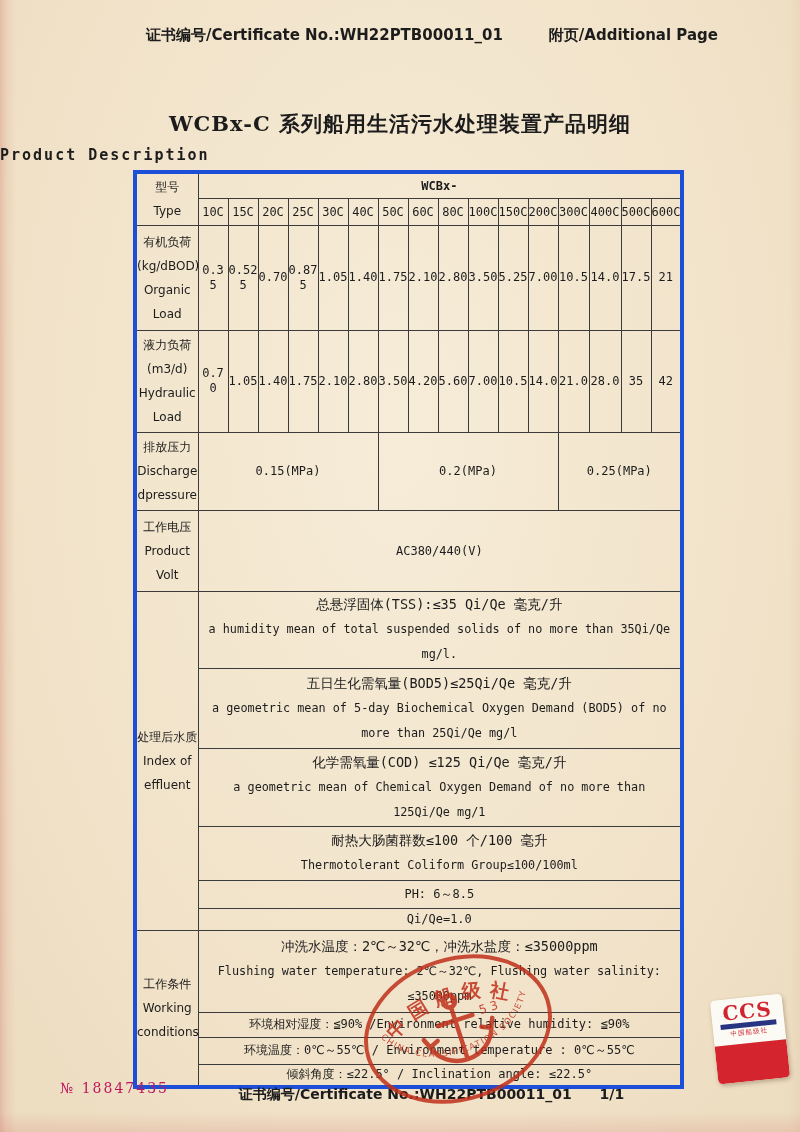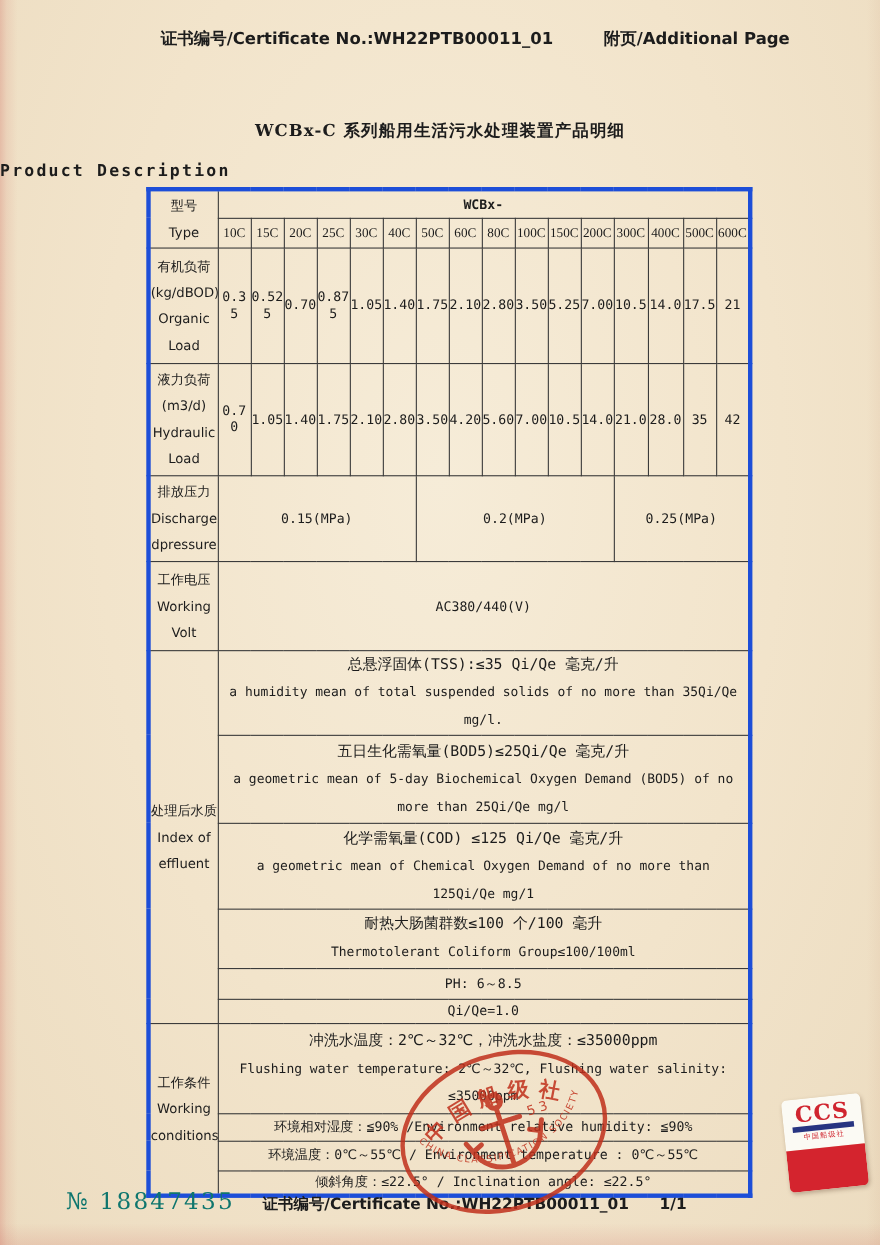--- a/index.html
+++ b/index.html
@@ -15,21 +15,21 @@
   }
   .hdr{
     position:absolute;top:26px;left:0;width:100%;
     display:flex;justify-content:center;gap:46px;
     font-family:"DejaVu Sans",sans-serif;
     font-size:15px;font-weight:bold;transform:translateX(32px);
   }
   .title-cn{
     position:absolute;top:110px;left:0;width:100%;text-align:center;
     font-family:"DejaVu Serif","Liberation Serif",serif;
-    font-size:15px;font-weight:bold;letter-spacing:1px;
+    font-size:21px;font-weight:bold;letter-spacing:1px;
   }
   .title-en{
     position:absolute;top:146px;left:0;width:100%;text-align:left;
     font-size:15px;letter-spacing:2px;font-weight:bold;
   }
   table.product{
     position:absolute;left:133px;top:170px;width:547px;
     border-collapse:collapse;table-layout:fixed;
   }
   table.product td{
@@ -37,35 +37,35 @@
     font-size:12px;overflow:hidden;
   }
   table.product{border:4px solid #1d4ed8;}
   td.lbl{font-family:"DejaVu Sans",sans-serif;font-size:12.5px;line-height:24px;white-space:pre-line;}
   td.series{font-size:15px;font-weight:bold;}
   td.model{font-size:12px;}
   td.num{font-size:12px;line-height:15px;white-space:pre-line;}
   td.wide{font-size:13.5px;}
   .cn-line{font-size:13.5px;line-height:25px;white-space:pre-line;}
   .en-line{font-size:11.8px;line-height:25px;white-space:pre-line;}
-  tr.h1{height:26px;}  tr.h2{height:27px;font-family:Liberation Serif, serif;}
+  tr.h1{height:26px;}  tr.h2{height:27px;}
   tr.organic{height:105px;} tr.hydraulic{height:102px;margin-left:47px;}
   tr.discharge{height:78px;} tr.voltage{height:81px;}
   tr.tss{height:77px;} tr.bod{height:80px;margin-left:20px;} tr.cod{height:78px;}
   tr.coliform{height:54px;margin-left:39px;} tr.ph{height:28px;} tr.qiqe{height:22px;}
   tr.flushing{height:82px;} tr.humidity{height:25px;} tr.temp{height:27px;} tr.incline{height:23px;}
   .footer{
     position:absolute;left:133px;top:1086px;width:547px;text-align:center;
     font-family:"DejaVu Sans",sans-serif;font-size:14px;font-weight:bold;
     transform:translateX(25px);
   }
   .serial{
     position:absolute;left:60px;top:1080px;
     font-family:"DejaVu Serif","Liberation Serif",serif;
-    font-size:21px;letter-spacing:2px;color:#0f766e;
+    font-size:14px;letter-spacing:2px;color:#be185d;
   }
   .stamp{
     position:absolute;left:356px;top:948px;width:204px;height:162px;
     transform:rotate(-18deg);opacity:.85;pointer-events:none;
   }
   .ccs{
     position:absolute;left:714px;top:997px;width:72px;height:84px;
     transform:rotate(-6deg);border-radius:5px;overflow:hidden;
     box-shadow:1px 2px 4px rgba(90,60,40,.35);
     display:flex;flex-direction:column;
@@ -182,21 +182,21 @@
   <tr class="discharge">
     <td class="lbl">排放压力
 Discharge
 dpressure</td>
     <td class="wide" colspan="6">0.15(MPa)</td>
     <td class="wide" colspan="6">0.2(MPa)</td>
     <td class="wide" colspan="4">0.25(MPa)</td>
   </tr>
   <tr class="voltage">
     <td class="lbl">工作电压
-Working
+Product
 Volt</td>
     <td class="wide" colspan="16">AC380/440(V)</td>
   </tr>
   <tr class="tss">
     <td class="lbl" rowspan="6">处理后水质
 Index of
 effluent</td>
     <td colspan="16">
       <div class="cn-line">总悬浮固体(TSS):≤35 Qi/Qe 毫克/升</div>
       <div class="en-line">a humidity mean of total suspended solids of no more than 35Qi/Qe

